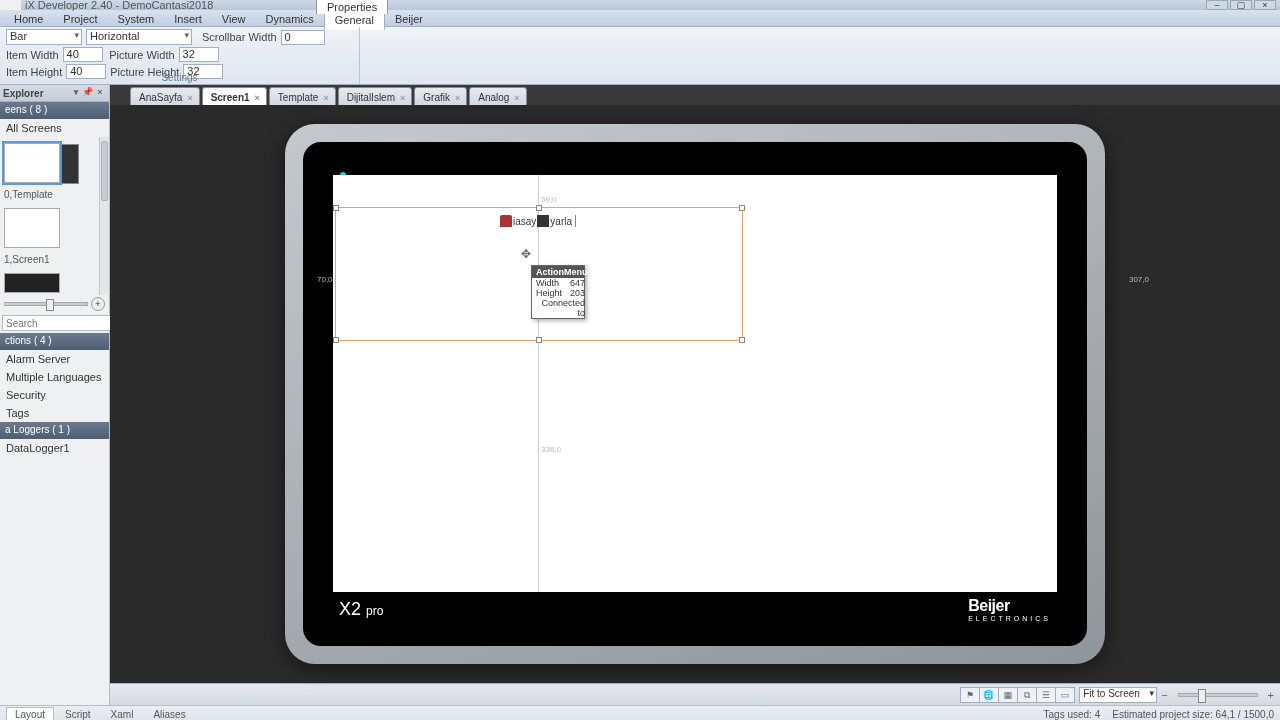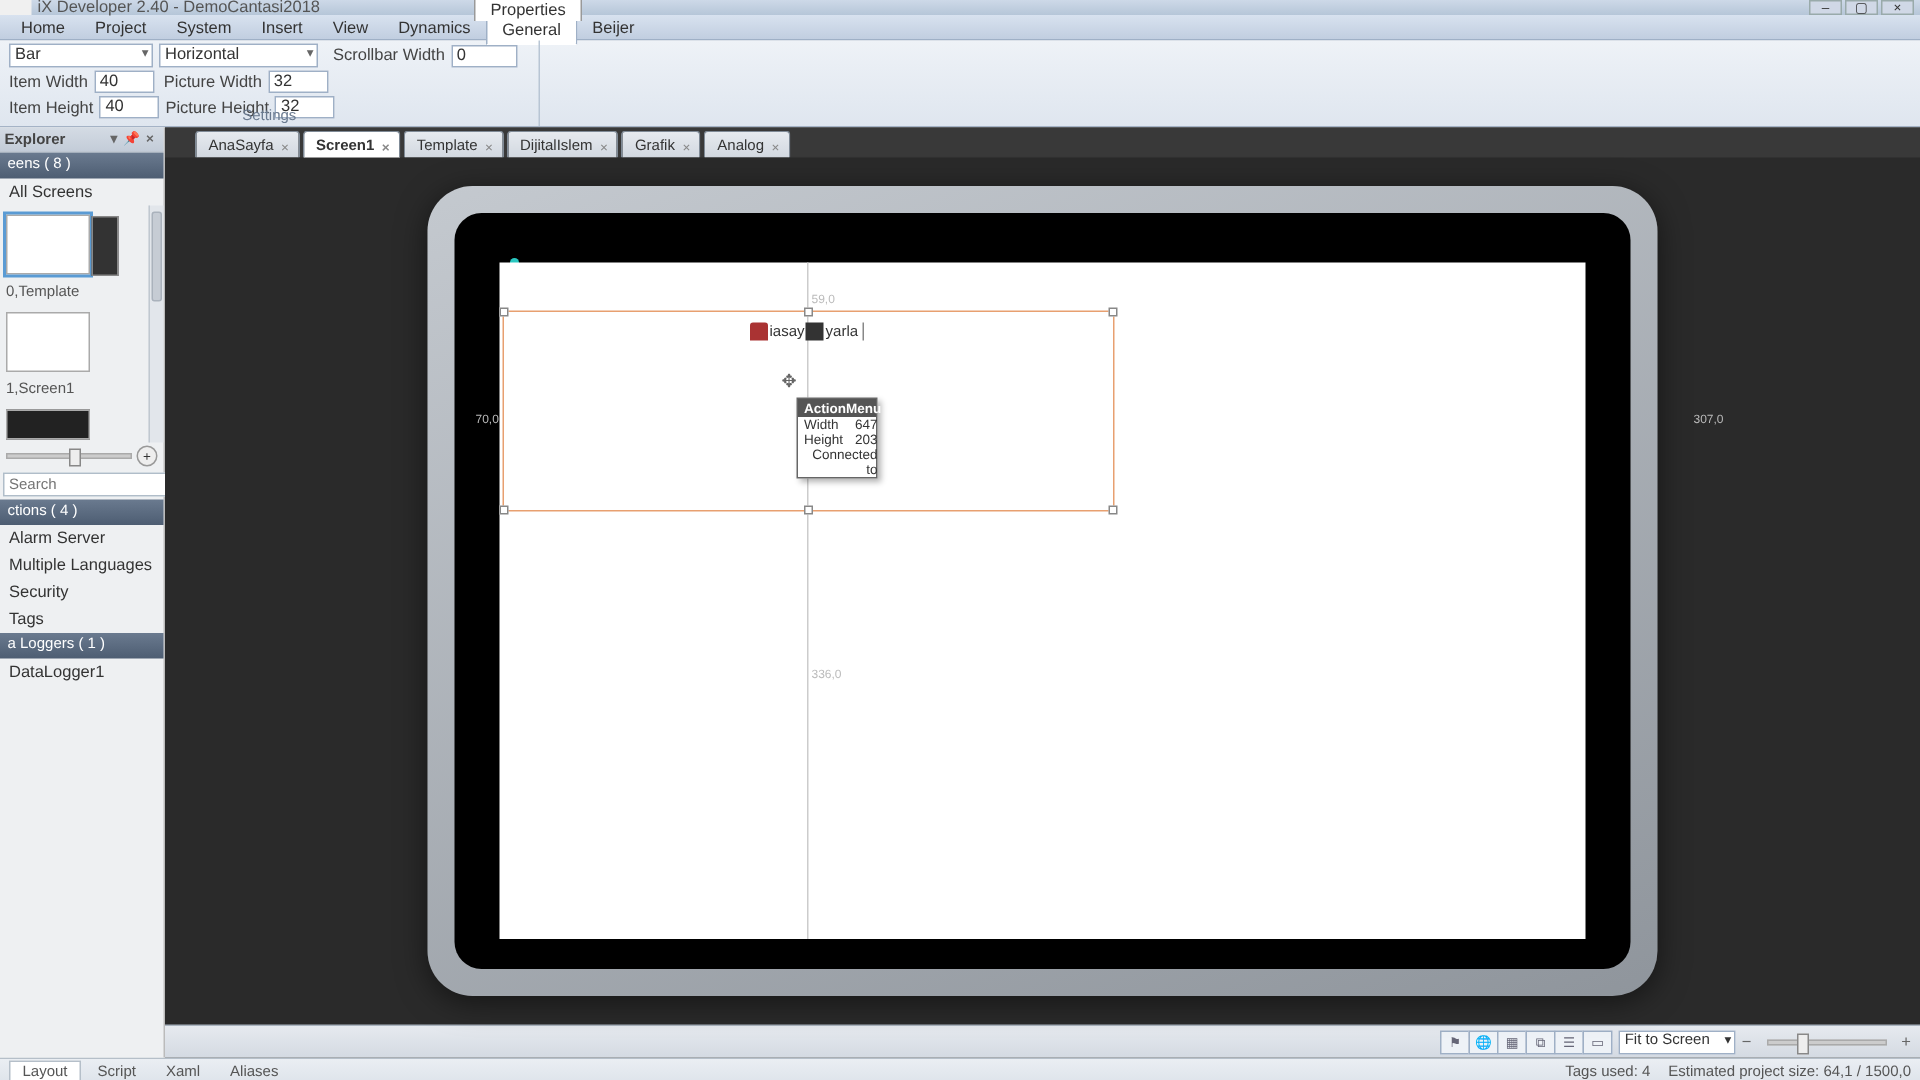--- a/index.html
+++ b/index.html
@@ -16,21 +16,21 @@
 .menubar { height: 17px; background: linear-gradient(#d8e2ef,#c1cee0); display: flex; align-items: flex-start; padding: 0 4px; border-bottom: 1px solid #9fb0c6; }
 .menubar .menu-item { padding: 3px 10px; font-size: 11px; color: #333; cursor: pointer; }
 .menubar .menu-item.active { background: #fff; border: 1px solid #9fb0c6; border-bottom: 1px solid #fff; border-radius: 2px 2px 0 0; }
 
 
 .ribbon { height: 58px; background: linear-gradient(#eef2f7,#dfe6ef); display: flex; border-bottom: 1px solid #a5b3c6; }
 .ribbon-group { border-right: 1px solid #b8c5d4; padding: 2px 6px 0 6px; display: flex; flex-direction: column; position: relative; }
 .ribbon-group .group-label { position: absolute; bottom: 1px; left: 0; right: 0; text-align: center; font-size: 10px; color: #6a7a8f; }
 .ribbon-row { display: flex; align-items: center; gap: 4px; margin-bottom: 2px; }
 .ribbon-row label { font-size: 11px; color: #444; min-width: 60px; text-align: right; }
-.ribbon-row .combo { width: 96px; height: 16px; background: #fff; border: 1px solid #9fb0c6; font-size: 11px; padding: 0 3px; position: relative; }
+.ribbon-row .combo { width: 76px; height: 16px; background: #fff; border: 1px solid #9fb0c6; font-size: 11px; padding: 0 3px; position: relative; }
 .ribbon-row .combo::after { content: "▾"; position: absolute; right: 2px; top: 0; font-size: 9px; color: #666; }
 .ribbon-row .numinput { width: 44px; height: 15px; background: #fff; border: 1px solid #9fb0c6; font-size: 11px; padding: 0 3px; }
 
 
 .body-row { display: flex; height: 620px; }
 
 
 .left-panel { width: 110px; background: #eef0f2; border-right: 1px solid #bbb; display: flex; flex-direction: column; }
 .panel-header { height: 17px; background: linear-gradient(#d4dbe4,#c3ccd8); border-bottom: 1px solid #a5b0bd; display: flex; align-items: center; padding: 0 3px; font-size: 10px; color: #444; font-weight: bold; }
 .panel-header .spacer { flex: 1; }
@@ -272,20 +272,29 @@
                       <td>Height</td>
                       <td>203</td>
                     </tr>
                 <tr>
                       <td colspan="2">Connected to</td>
                     </tr>
               </tbody>
                 </table>
             </div>
           </div>
+          <div class="device-bottom">
+            <div class="brand-left">
+              <span>X2</span> <span class="pro">pro</span>
+            </div>
+            <div class="brand-right">
+              <span>Beijer</span>
+              <span class="sub">ELECTRONICS</span>
+            </div>
+          </div>
         </div>
       </div>
     </div>
 
     <div class="canvas-status">
       <div class="spacer"></div>
       <div class="status-icons">
         <div class="sicon">⚑</div>
         <div class="sicon">🌐</div>
         <div class="sicon">▦</div>

